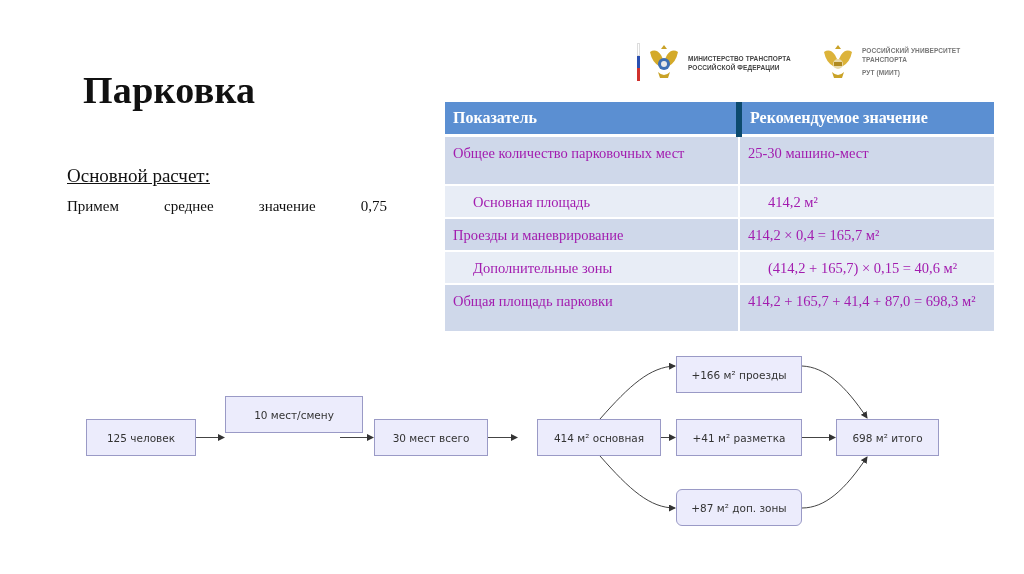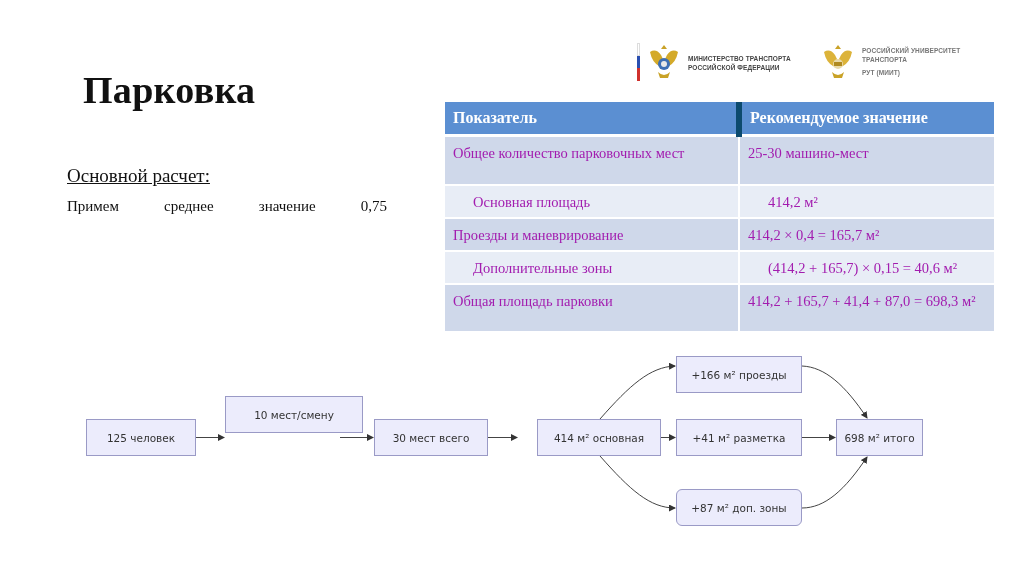--- a/index.html
+++ b/index.html
@@ -122,13 +122,13 @@
   </g>
 </svg>
 
 <div class="node" style="left:86px; top:419px; width:110px;">125 человек</div>
 <div class="node" style="left:225px; top:396px; width:138px;">10 мест/смену</div>
 <div class="node" style="left:374px; top:419px; width:114px;">30 мест всего</div>
 <div class="node" style="left:537px; top:419px; width:124px;">414 м² основная</div>
 <div class="node" style="left:676px; top:348px; width:126px;margin-top:8px;">+166 м² проезды</div>
 <div class="node" style="left:676px; top:419px; width:126px;">+41 м² разметка</div>
 <div class="node" style="left:676px; top:489px; width:126px;border-radius:6px;">+87 м² доп. зоны</div>
-<div class="node" style="left:836px; top:419px; width:87px;">698 м² итого</div>
+<div class="node" style="left:836px; top:419px; width:103px;">698 м² итого</div>
 
 </body></html>

